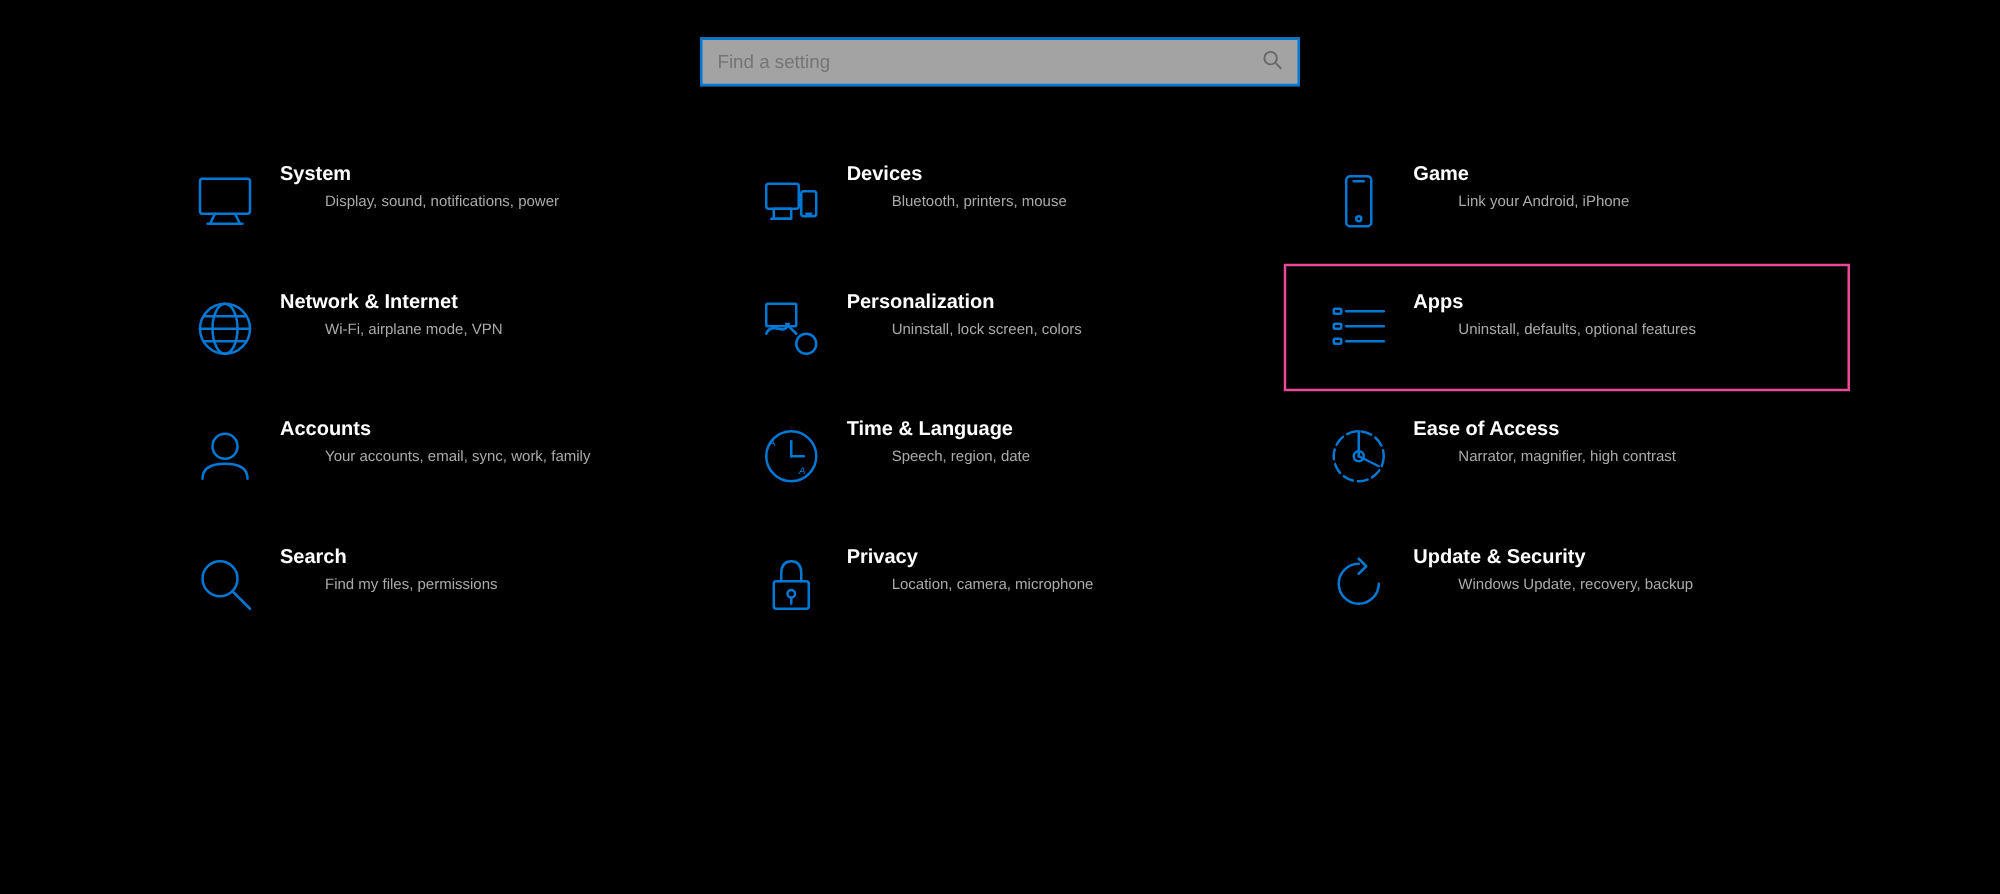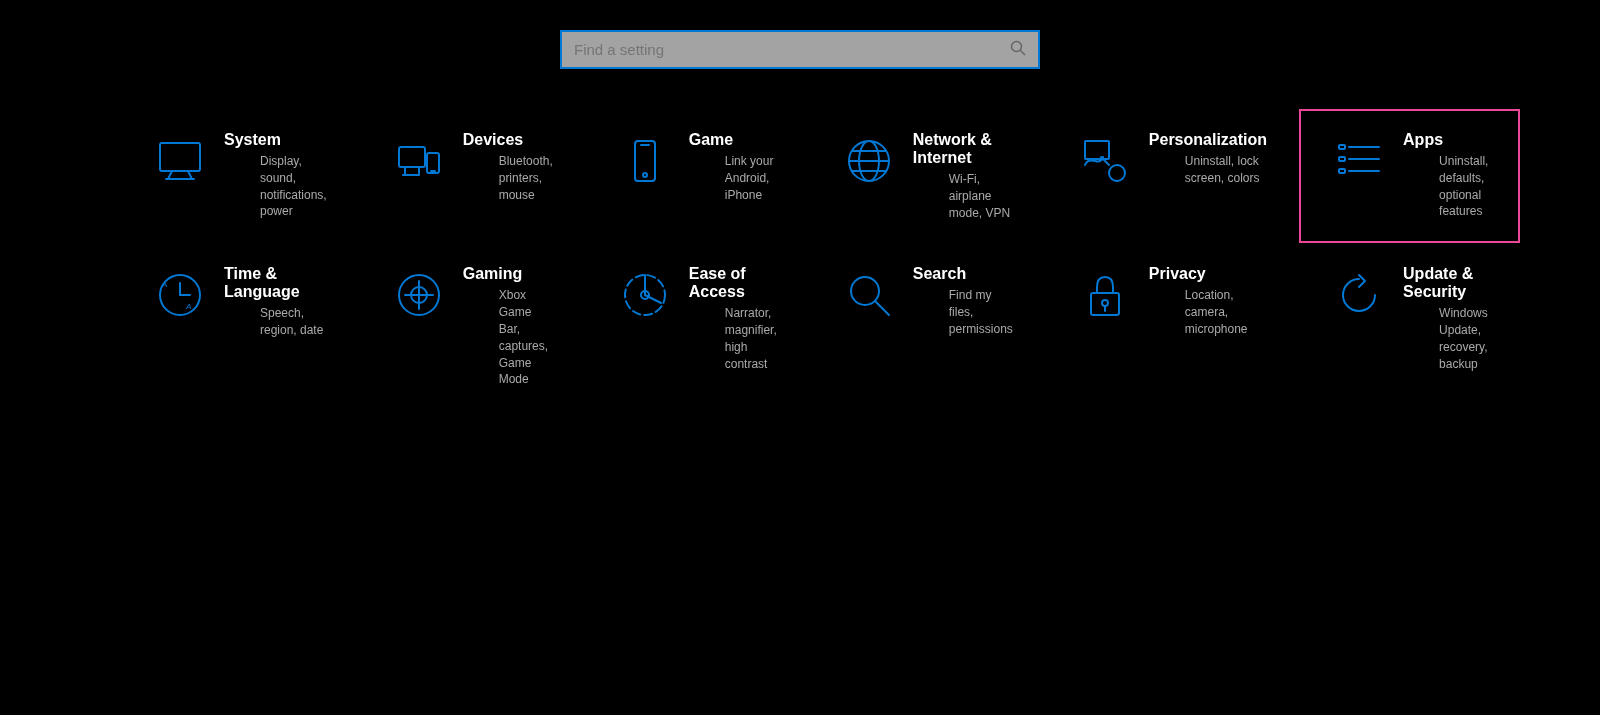--- a/index.html
+++ b/index.html
@@ -47,21 +47,21 @@
     }
 
     .search-icon-svg {
       color: #666;
       font-size: 14px;
     }
 
     .grid-container {
       width: 1400px;
       display: grid;
-      grid-template-columns: repeat(6, 1fr);
+      grid-template-columns: repeat(3, 1fr);
       grid-template-rows: auto auto auto auto;
       gap: 0;
       padding: 0 20px;
     }
 
     .setting-item {
       display: flex;
       align-items: flex-start;
       padding: 20px 30px;
       cursor: pointer;
@@ -213,49 +213,47 @@
           </svg>
     </div>
     <div class="text-content">
       <span class="setting-title">Apps</span>
       <span class="setting-desc">Uninstall, defaults, optional features</span>
     </div>
   </div>
       <div class="setting-item">
     <div class="icon-wrapper">
       <svg viewBox="0 0 48 48">
+            <circle cx="24" cy="16" r="10"></circle>
+            <path d="M6 42 Q6 30 24 30 Q42 30 42 42"></path>
+          </svg>
+    </div>
+    <div class="text-content">
+      <span class="setting-title">Accounts</span>
+      <span class="setting-desc">Your accounts, email, sync, work, family</span>
+    </div>
+  </div>
+      <div class="setting-item">
+    <div class="icon-wrapper">
+      <svg viewBox="0 0 48 48">
             <circle cx="24" cy="24" r="20"></circle>
             <line x1="24" y1="24" x2="24" y2="12"></line>
             <line x1="24" y1="24" x2="34" y2="24"></line>
             <text x="6" y="16" font-size="8" fill="#0078d4" stroke="none">A</text>
             <text x="30" y="38" font-size="8" fill="#0078d4" stroke="none" font-style="italic">A</text>
           </svg>
     </div>
     <div class="text-content">
       <span class="setting-title">Time &amp; Language</span>
       <span class="setting-desc">Speech, region, date</span>
     </div>
   </div>
       <div class="setting-item">
     <div class="icon-wrapper">
       <svg viewBox="0 0 48 48">
-            <circle cx="24" cy="24" r="20"></circle>
-            <line x1="10" y1="24" x2="38" y2="24"></line>
-            <line x1="24" y1="10" x2="24" y2="38"></line>
-            <circle cx="24" cy="24" r="8"></circle>
-          </svg>
-    </div>
-    <div class="text-content">
-      <span class="setting-title">Gaming</span>
-      <span class="setting-desc">Xbox Game Bar, captures, Game Mode</span>
-    </div>
-  </div>
-      <div class="setting-item">
-    <div class="icon-wrapper">
-      <svg viewBox="0 0 48 48">
             <circle cx="24" cy="24" r="20" stroke-dasharray="8 4"></circle>
             <path d="M24 24 L24 4"></path>
             <path d="M24 24 L40 32"></path>
             <circle cx="24" cy="24" r="4"></circle>
           </svg>
     </div>
     <div class="text-content">
       <span class="setting-title">Ease of Access</span>
       <span class="setting-desc">Narrator, magnifier, high contrast</span>
     </div>

